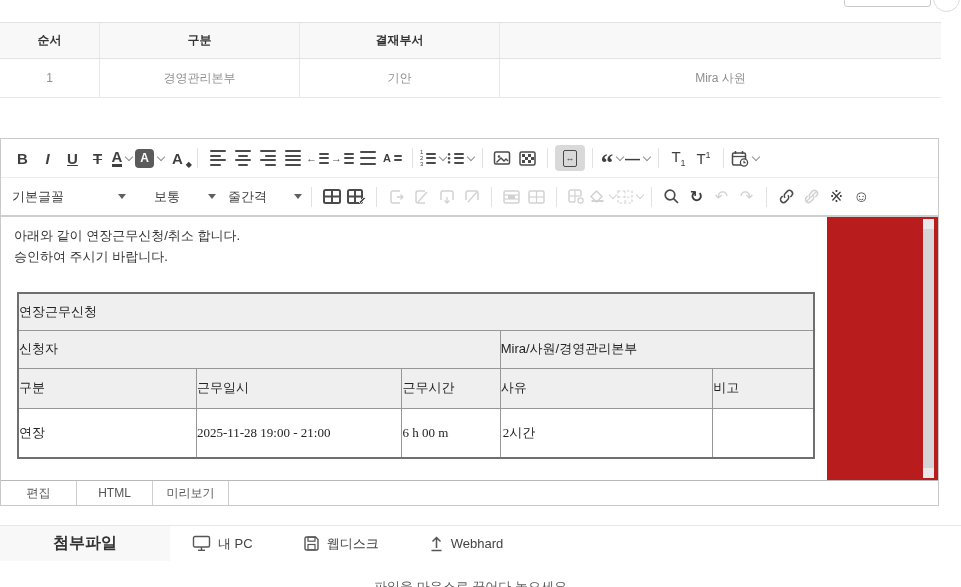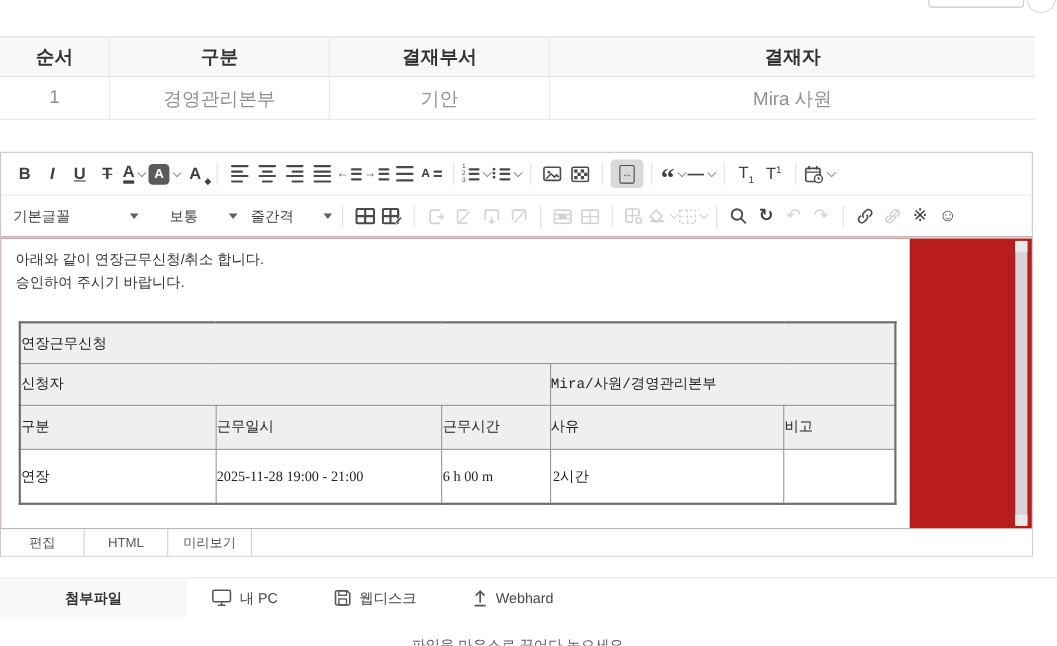--- a/index.html
+++ b/index.html
@@ -9,21 +9,21 @@
 
   
   .cut-btn { position:absolute; top:-26px; right:30px; width:87px; height:33px;
     background:#fff; border:1px solid #c9c9c9; border-radius:3px;
     display:flex; align-items:flex-end; justify-content:center; padding-bottom:4px;
     font-size:13px; color:#333; }
   .cut-circle { position:absolute; top:-15px; right:1px; width:27px; height:27px;
     border:1px solid #dcdcdc; border-radius:50%; background:#fff; }
 
   
-  .apv { position:absolute; top:33px; left:0; width:941px; font-size:17px; }
+  .apv { position:absolute; top:22px; left:0; width:941px; font-size:12px; }
   .apv .row { display:flex; }
   .apv .hrow { height:37px; background:#f8f8f8; border-top:1px solid #e2e2e2; border-bottom:1px solid #e2e2e2; font-weight:bold; color:#333; }
   .apv .drow { height:39px; background:#fff; border-bottom:1px solid #e8e8e8; color:#8f8f8f; }
   .apv .cell { display:flex; align-items:center; justify-content:center; }
   .apv .c0 { width:100px; } .apv .c1 { width:200px; } .apv .c2 { width:200px; } .apv .c3 { width:441px; }
   .apv .c0,.apv .c1,.apv .c2 { border-right:1px solid #e8e8e8; }
 
   
   .editor { position:absolute; top:138px; left:0; width:939px; border:1px solid #c9c9c9; background:#fff; }
   .tbrow { display:flex; align-items:center; padding:0 9px; }
@@ -69,50 +69,49 @@
   .pagewhite p { font-size:13px; color:#333; line-height:21px; }
   .vsb { position:absolute; right:4px; top:2px; bottom:2px; width:11px; background:#d5d5d5; border-radius:1px; }
   .vsb:before,.vsb:after { content:""; position:absolute; left:0; right:0; height:10px; background:#e9e9e9; }
   .vsb:before { top:0; } .vsb:after { bottom:0; }
 
   
   table.doc { border-collapse:collapse; margin:25px 0 0 3px; width:798px; font-size:13px; color:#222;
     border:2px solid #6f6f6f; table-layout:fixed; }
   table.doc td { border:1px solid #979797; text-align:left; }
   table.doc .hd { background:#efefef; }
-  .tr1 td { height:37px; } .tr2 td { height:38px;font-family:Liberation Mono, monospace; } .tr3 td { height:40px; } .tr4 td { height:50px;font-family:Liberation Serif, serif; }
+  .tr1 td { height:37px; } .tr2 td { height:38px; } .tr3 td { height:40px; } .tr4 td { height:50px;font-family:Liberation Serif, serif; }
   td.left { text-align:left; padding-left:2px; }
 
   
   .etabs { display:flex; height:25px; border-top:1px solid #b8b8b8; background:#fff; }
   .etab { width:76px; border-right:1px solid #cfcfcf; display:flex; align-items:center; justify-content:center;
     font-size:12px; color:#555; }
 
   
   .divider { position:absolute; top:525px; left:0; width:961px; height:1px; background:#e7e7e7; }
   .attach-tab { position:absolute; top:526px; left:0; width:170px; height:35px; background:#f8f8f8;
-    display:flex; align-items:center; justify-content:center; font-size:13px; font-weight:bold; color:#333; }
+    display:flex; align-items:center; justify-content:center; font-size:16px; font-weight:bold; color:#333; }
   .attach-btns { position:absolute; top:526px; left:170px; height:35px; display:flex; align-items:center; gap:50px; padding-left:22px; }
   .abtn { display:flex; align-items:center; gap:7px; font-size:13px; color:#444; }
   .hint { position:absolute; top:577px; left:0; width:941px; text-align:center; font-size:13px; color:#5a5a5a; line-height:20px; }
 </style>
 </head>
 <body>
 
 <div id="stage">
 
   <div class="cut-btn">결재선 지정</div>
   <div class="cut-circle"></div>
 
   <div class="apv">
     <div class="row hrow">
       <div class="cell c0">순서</div>
       <div class="cell c1">구분</div>
       <div class="cell c2">결재부서</div>
-      <div class="cell c3">결재자</div>
     </div>
     <div class="row drow">
       <div class="cell c0">1</div>
       <div class="cell c2">경영관리본부</div>
       <div class="cell c1">기안</div>
       <div class="cell c3">Mira 사원</div>
     </div>
   </div>
 
   <div class="editor">

